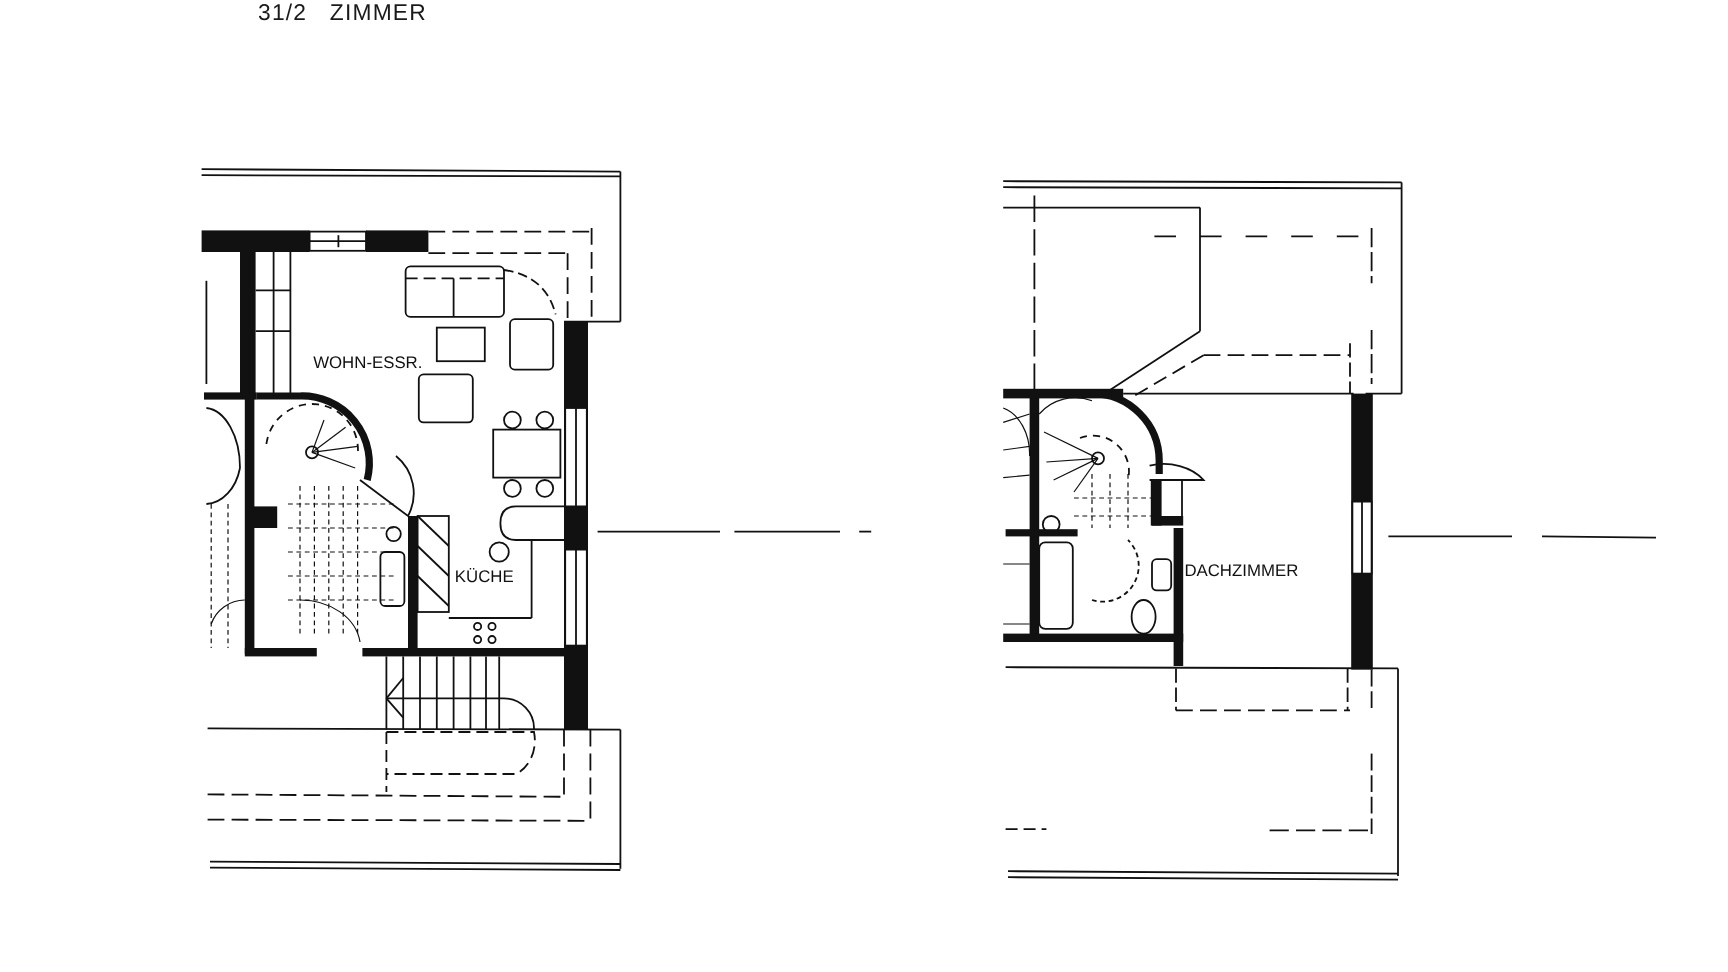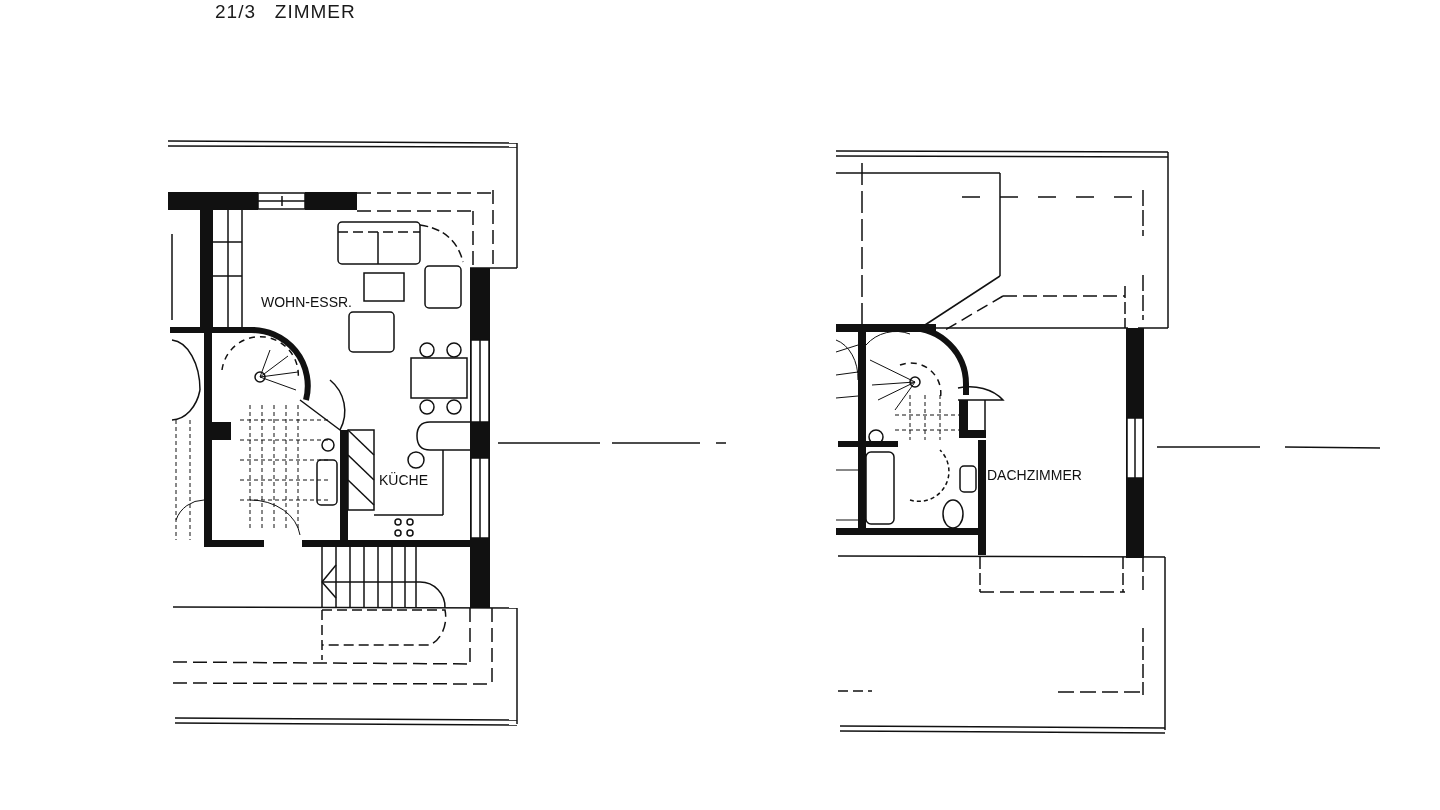--- a/index.html
+++ b/index.html
@@ -4,21 +4,21 @@
   <style>
     html, body { margin: 0; padding: 0; background: #ffffff; }
     body { width: 1440px; height: 810px; position: relative; overflow: hidden; font-family: "Liberation Sans", sans-serif; }
     .title { position: absolute; left: 215px; top: 1px; font-size: 19px; letter-spacing: 1px; color: #1a1a1a; white-space: pre; }
     svg.plan { position: absolute; left: 0; top: 0; }
     .lbl { font-family: "Liberation Sans", sans-serif; font-size: 14px; fill: #111; }
   </style>
 </head>
 <body>
 
-<div class="title">21/3   ZIMMER</div>
+<div class="title">31/2   ZIMMER</div>
 
 <svg class="plan" width="1440" height="810" viewBox="0 0 1440 810" xmlns="http://www.w3.org/2000/svg">
   <g stroke="#111" fill="none" stroke-width="1.5">
 
     <g>
 
       <line x1="168" y1="141" x2="517" y2="143"></line>
       <line x1="168" y1="146" x2="517" y2="147"></line>
       <line x1="517" y1="143" x2="517" y2="268"></line>
       <line x1="470" y1="268" x2="517" y2="268"></line>

